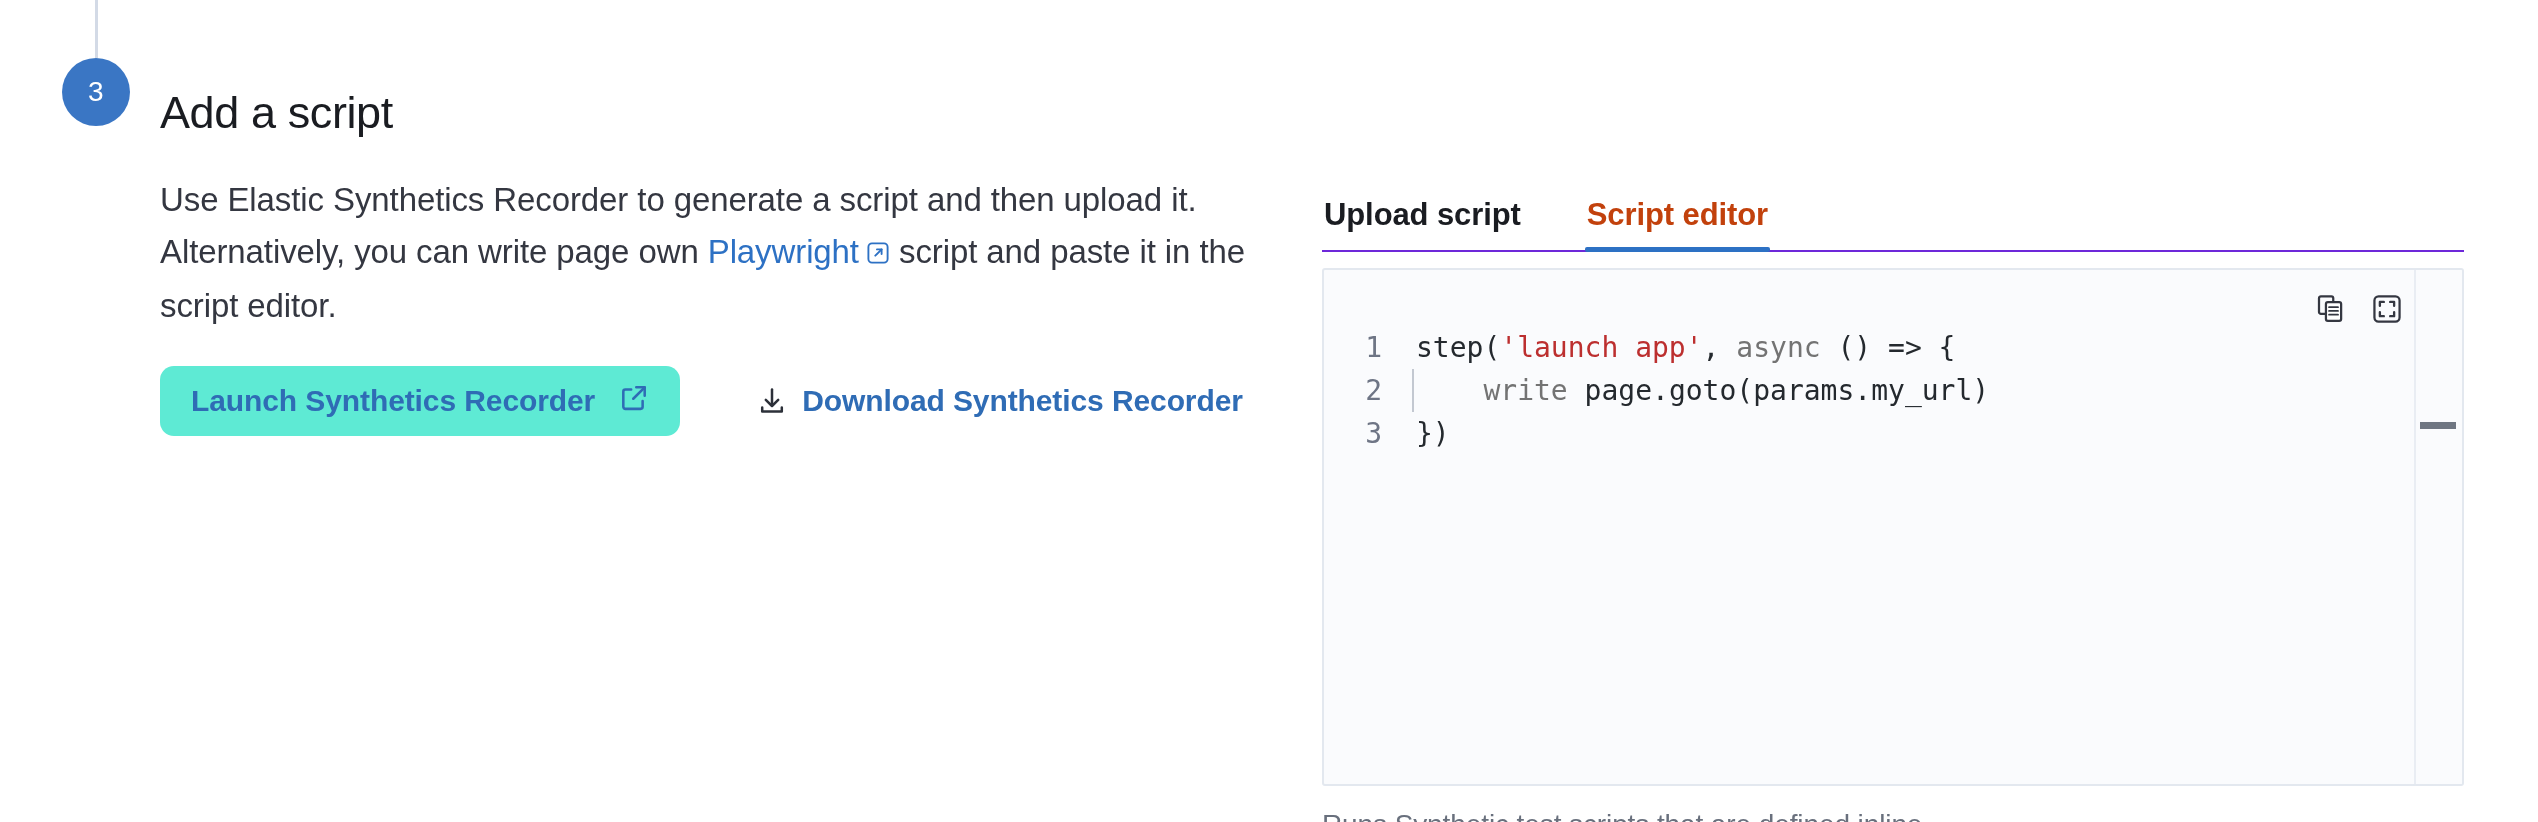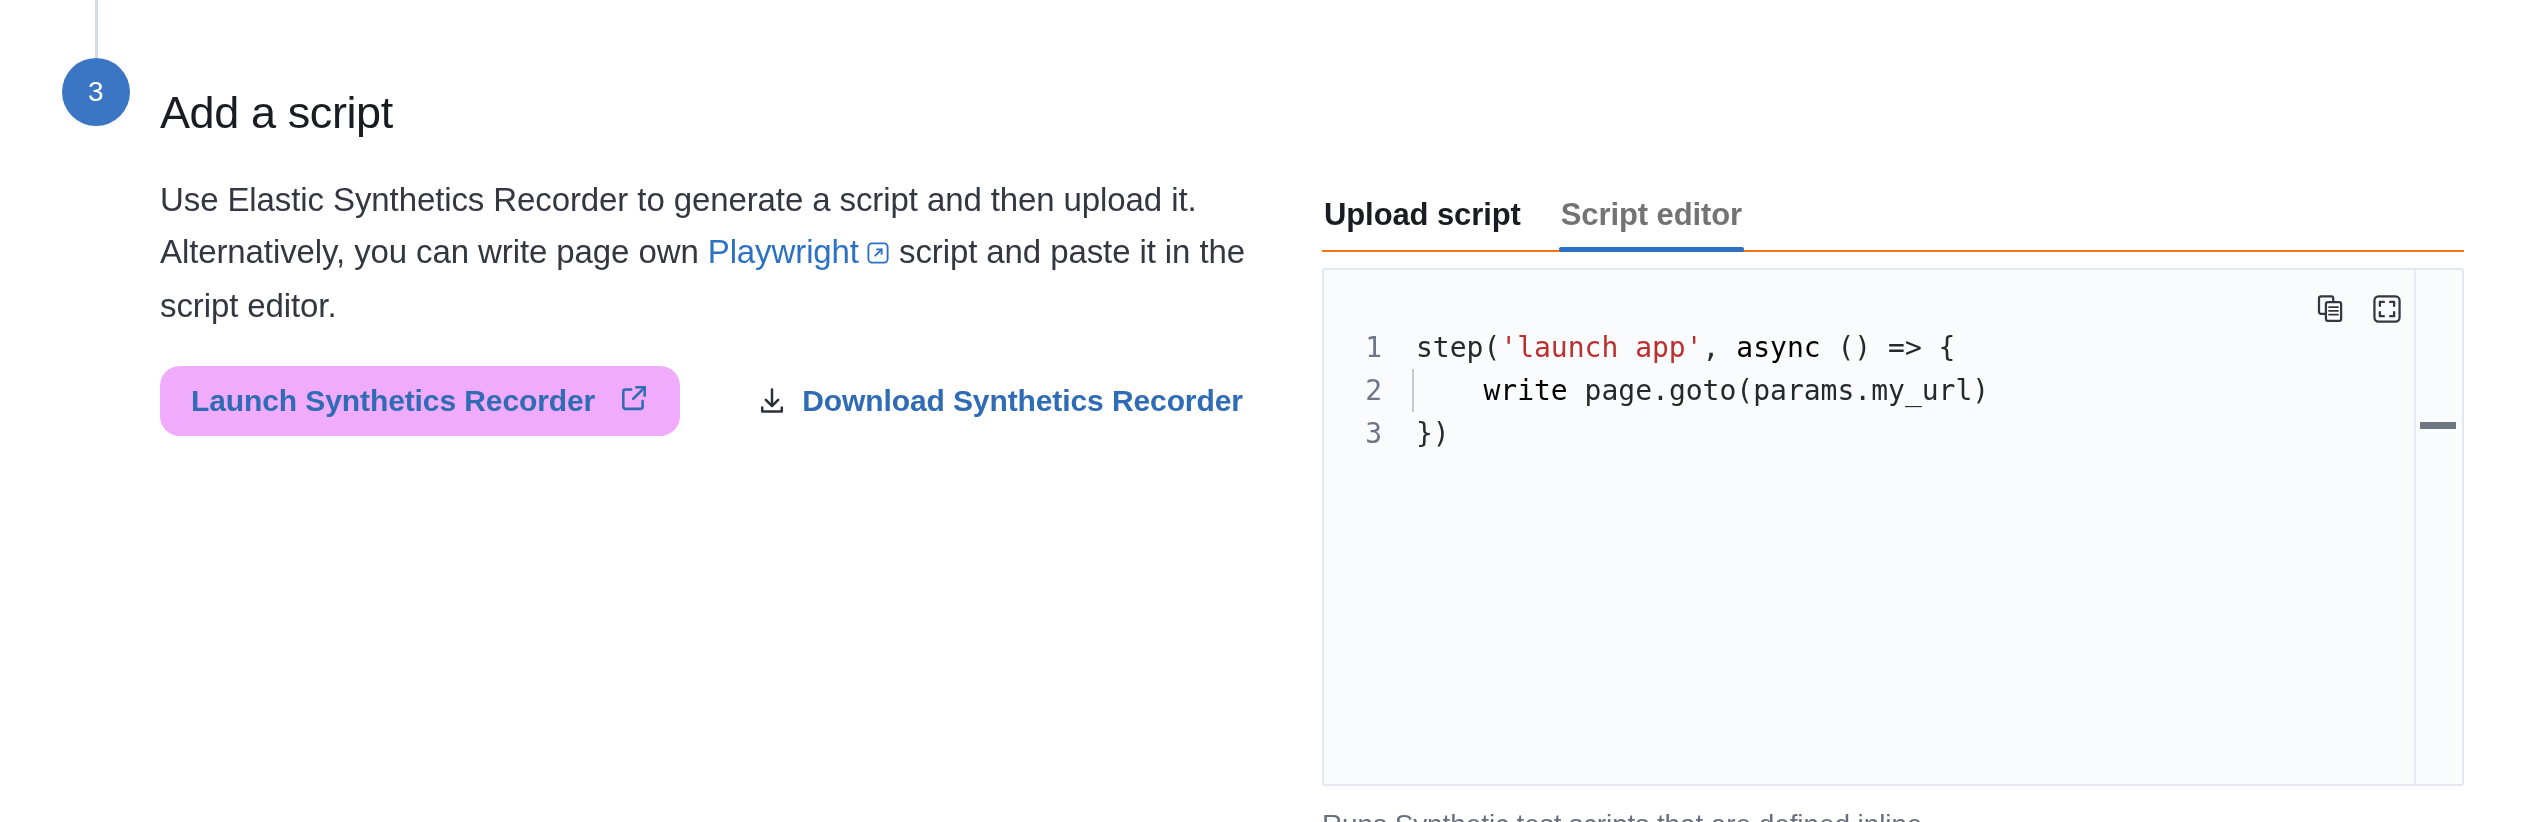--- a/index.html
+++ b/index.html
@@ -91,23 +91,23 @@
     display: flex;
     align-items: center;
     gap: 76px;
   }
   .btn-filled {
     display: flex;
     align-items: center;
     gap: 24px;
     height: 70px;
     padding: 0 31px;
-    background: #f0abfc;
+    background: #5eead4;
     border: none;
-    border-radius: 20px;
+    border-radius: 14px;
     color: #2f6cb5;
     font-family: "Liberation Sans", sans-serif;
     font-size: 30px;
     font-weight: 700;
     letter-spacing: -0.1px;
     cursor: pointer;
   }
   .btn-plain {
     display: flex;
     align-items: center;
@@ -128,38 +128,38 @@
   
   .right-col {
     position: absolute;
     left: 1322px;
     top: 176px;
     width: 1142px;
   }
   .tabs {
     display: flex;
     align-items: flex-end;
-    gap: 36px;
+    gap: 62px;
     height: 76px;
-    border-bottom: 2px solid #f97316;
+    border-bottom: 2px solid #6d28d9;
   }
   .tab {
     position: relative;
     padding: 0 2px 20px 2px;
     font-size: 31px;
     font-weight: 700;
     color: #1a1c21;
     letter-spacing: -0.1px;
     cursor: pointer;
     background: none;
     border: none;
     font-family: "Liberation Sans", sans-serif;
     line-height: 1;
   }
-  .tab.active { color: #737373; text-align: right; }
+  .tab.active { color: #c2410c; text-align: right; }
   .tab.active::after {
     content: "";
     position: absolute;
     left: 0; right: 0; bottom: -2px;
     height: 5px;
     background: #2d71c4;
     border-radius: 2px;
   }
 
   .editor-wrap {
@@ -213,21 +213,21 @@
   .indent-guide {
     position: absolute;
     left: 88px;
     top: 99px;
     width: 2px;
     height: 43px;
     background: #c3c8d1;
     z-index: 2;
   }
   .tok-str { color: #bc2f2f; }
-  .tok-kw  { color: #000000; }
+  .tok-kw  { color: #737373; }
 
   .editor-scroll {
     position: absolute;
     top: 0; right: 0; bottom: 0;
     width: 48px;
     background: #fafbfd;
     border-left: 2px solid #e9edf3;
   }
   .scroll-mark {
     position: absolute;

